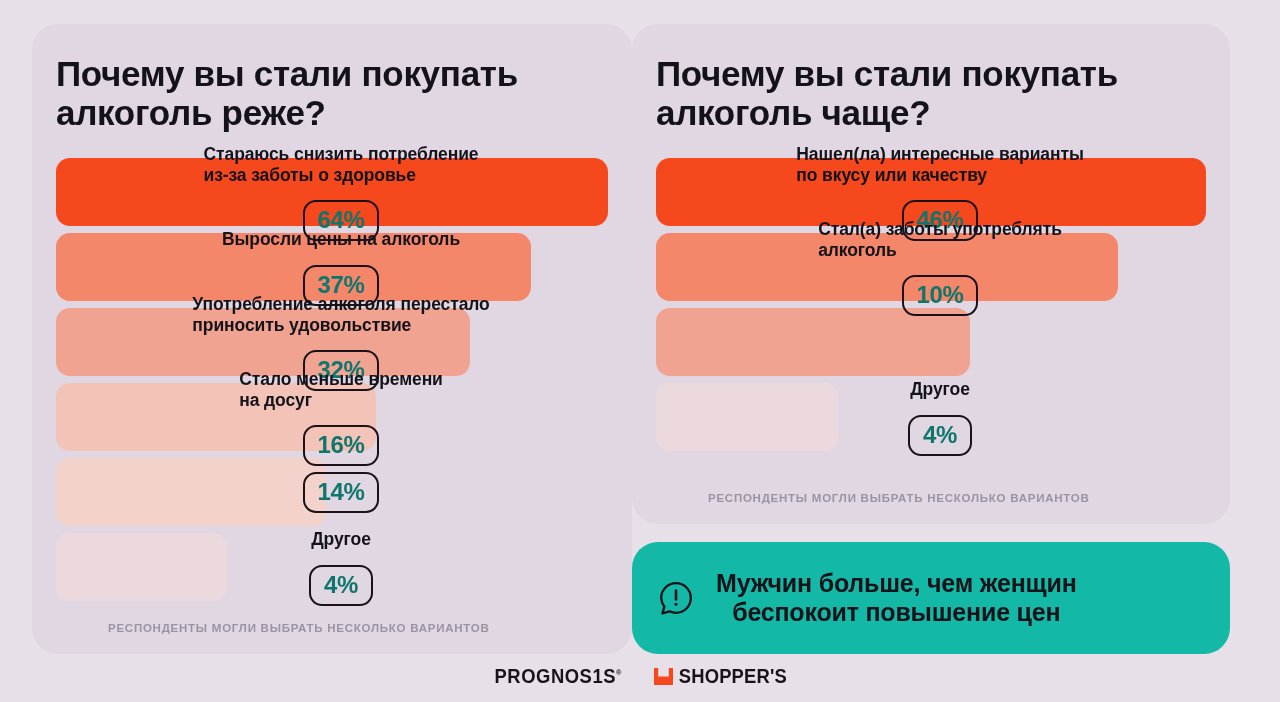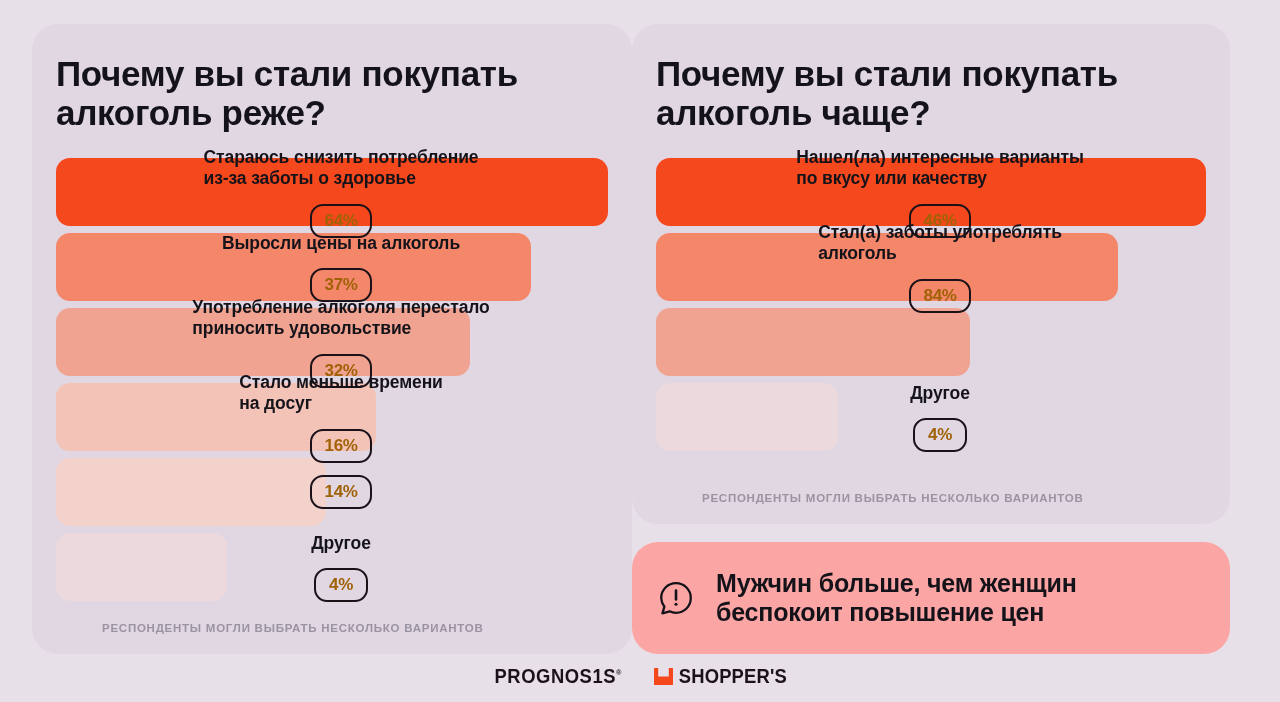--- a/index.html
+++ b/index.html
@@ -87,48 +87,49 @@
     color: #15131a;
     white-space: pre-line;
     letter-spacing: -0.1px;
   }
 
   .bar-badge {
     flex: 0 0 auto;
     border: 2.6px solid #1b1118;
     border-radius: 13px;
     padding: 6px 13px 7px 13px;
-    font-size: 17px;
-    font-weight: 700;
-    color: #a16207;
+    font-size: 24px;
+    font-weight: 700;
+    color: #0f766e;
     line-height: 1;
     letter-spacing: -0.4px;
     text-align: right;
   }
 
   .footnote {
     font-size: 11.5px;
     font-weight: 700;
     letter-spacing: 0.75px;
     color: #9a93a2;
     position: absolute;
-    left: 26px;
+    left: 32px;
     bottom: 20px;
     padding-left: 44px;
   }
 
   
   .callout {
-    background: #fca5a5;
+    background: #14b8a6;
     border-radius: 26px;
     height: 112px;
     display: flex;
     align-items: center;
     gap: 22px;
     padding: 0 28px 0 26px;
+    text-align: center;
   }
   .callout-icon {
     flex: 0 0 auto;
     width: 36px;
     height: 36px;
   }
   .callout-text {
     font-size: 25px;
     font-weight: 700;
     line-height: 1.18;
@@ -261,21 +262,21 @@
 по вкусу или качеству</span>
             <span class="bar-badge">46%</span>
           </div>
         </div>
 
         <div class="bar-row">
           <div class="bar-fill" style="width:84%;background:#f4866a;"></div>
           <div class="bar-content">
             <span class="bar-label">Стал(а) заботы употреблять
 алкоголь</span>
-            <span class="bar-badge">84%</span>
+            <span class="bar-badge">10%</span>
           </div>
         </div>
 
         <div class="bar-row">
           <div class="bar-fill" style="width:57%;background:#f0a391;"></div>
         </div>
 
         <div class="bar-row">
           <div class="bar-fill" style="width:33%;background:#ecd9dd;"></div>
           <div class="bar-content">

